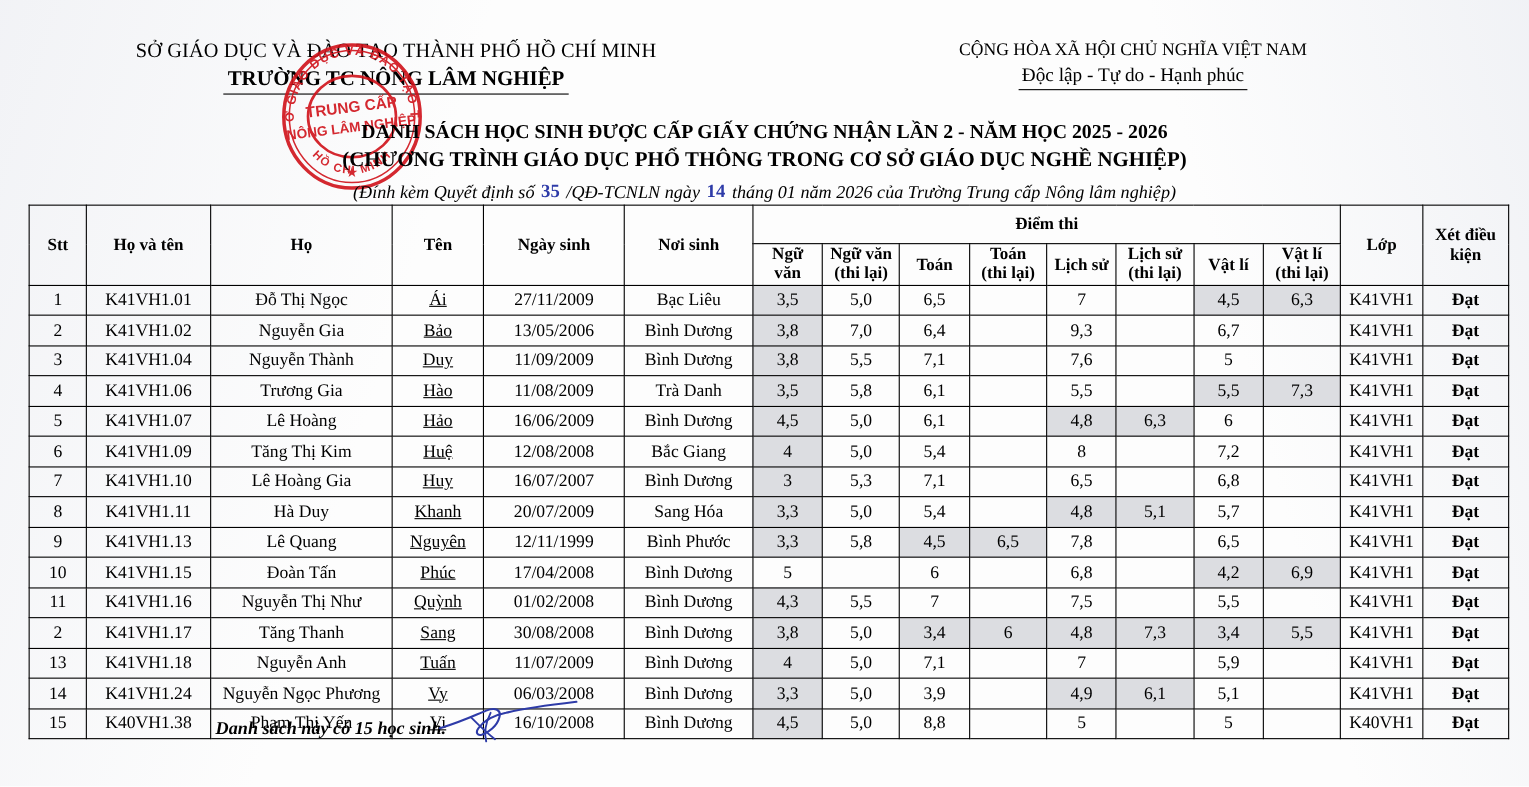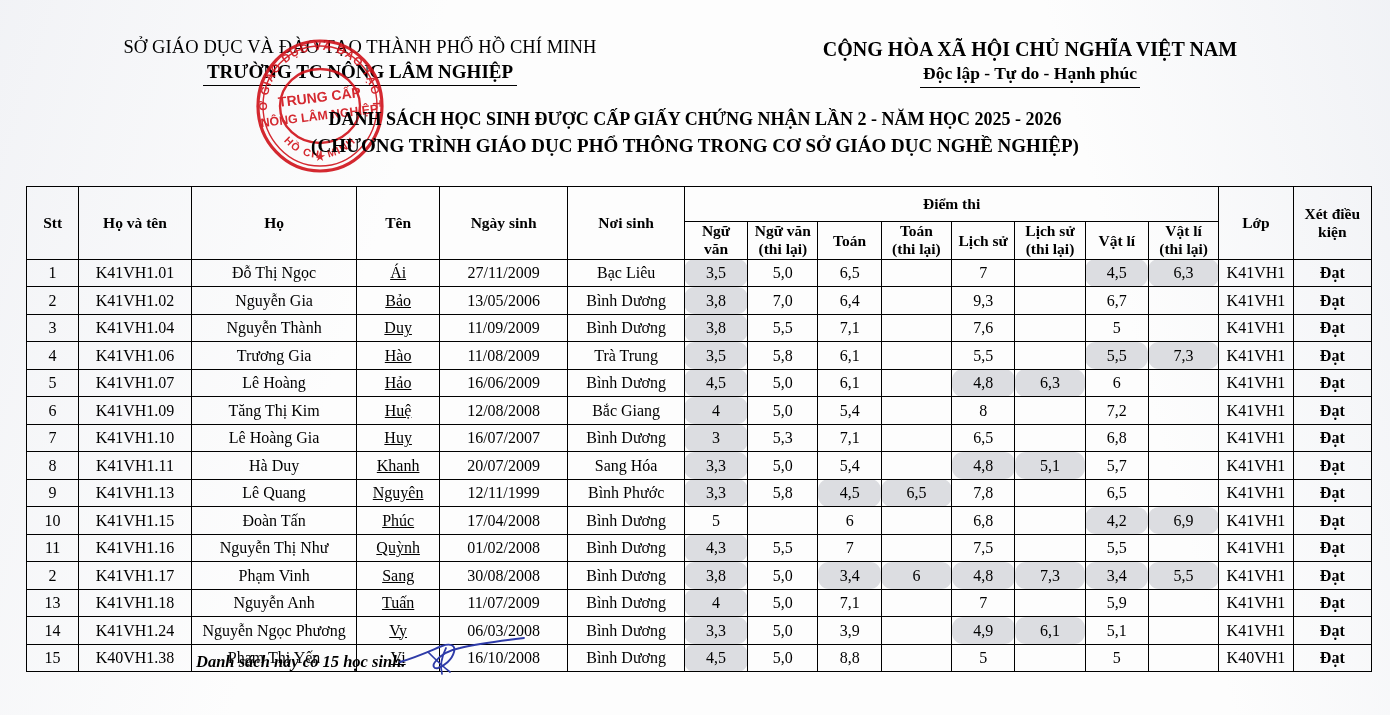--- a/index.html
+++ b/index.html
@@ -57,27 +57,27 @@
   .org-line2 {
     font-weight: bold;
     font-size: 19px;
     line-height: 1.3;
     display: inline-block;
     border-bottom: 1.6px solid #000;
     padding: 0 4px 1px 4px;
     white-space: nowrap;
   }
   .nation-line1 {
-    font-weight: bold;
-    font-size: 20px;
+    font-weight: normal;
+    font-size: 16px;
     line-height: 1.3;
     white-space: nowrap;
   }
   .nation-line2 {
-    font-weight: bold;
+    font-weight: normal;
     font-size: 17.5px;
     line-height: 1.35;
     display: inline-block;
     border-bottom: 1.5px solid #000;
     padding: 0 3px 1px 3px;
     white-space: nowrap;
   }
 
   
   .stamp {
@@ -176,21 +176,20 @@
     text-align: left;
     padding-left: 5px;
   }
   td.c-given {
     text-align: left;
     padding-left: 8px;
     text-decoration: underline;
   }
   td.shaded {
     background: #dcdde1;
-    border-radius: 11px;
   }
   td.c-dat {
     font-weight: bold;
   }
   td.c-code {
     font-size: 16px;
   }
 
   
   col.w-stt     { width: 52px; }
@@ -256,20 +255,23 @@
       <textPath href="#arcBot" startOffset="50%" text-anchor="middle">HỒ CHÍ MINH</textPath>
     </text>
     <text x="75" y="74" text-anchor="middle" font-family="'Liberation Sans', sans-serif" font-size="14" font-weight="bold" fill="#d0121a" transform="rotate(-7 75 74)">TRUNG CẤP</text>
     <text x="75" y="92" text-anchor="middle" font-family="'Liberation Sans', sans-serif" font-size="12.4" font-weight="bold" fill="#d0121a" transform="rotate(-7 75 92)">NÔNG LÂM NGHIỆP</text>
     <text x="75" y="133" text-anchor="middle" font-size="13" fill="#d0121a">★</text>
   </svg>
 
   <div class="title-block">
     <div class="doc-title">DANH SÁCH HỌC SINH ĐƯỢC CẤP GIẤY CHỨNG NHẬN LẦN 2 - NĂM HỌC 2025 - 2026</div>
     <div class="doc-subtitle">(CHƯƠNG TRÌNH GIÁO DỤC PHỔ THÔNG TRONG CƠ SỞ GIÁO DỤC NGHỀ NGHIỆP)</div>
+    <div class="doc-ref">
+      <span>(Đính kèm Quyết định số</span><span class="ink">35</span><span>/QĐ-TCNLN ngày</span><span class="ink">14</span><span>tháng 01  năm 2026  của Trường Trung cấp Nông lâm nghiệp)</span>
+    </div>
   </div>
 
   <div class="table-wrap">
     <table class="grades">
       <colgroup>
         <col class="w-stt">
           <col class="w-fullid">
           <col class="w-ho">
           <col class="w-ten">
         <col class="w-dob">
@@ -380,21 +382,21 @@
             <td></td>
             <td>K41VH1</td>
             <td class="c-dat">Đạt</td>
           </tr>
           <tr>
             <td>4</td>
             <td class="c-code">K41VH1.06</td>
             <td class="c-name">Trương Gia</td>
             <td class="c-given">Hào</td>
             <td>11/08/2009</td>
-            <td>Trà Trung</td>
+            <td>Trà Danh</td>
             <td class="shaded">3,5</td>
             <td>5,8</td>
             <td>6,1</td>
             <td></td>
             <td>5,5</td>
             <td></td>
             <td class="shaded">5,5</td>
             <td class="shaded">7,3</td>
             <td>K41VH1</td>
             <td class="c-dat">Đạt</td>
@@ -521,21 +523,21 @@
             <td>7,5</td>
             <td></td>
             <td>5,5</td>
             <td></td>
             <td>K41VH1</td>
             <td class="c-dat">Đạt</td>
           </tr>
           <tr>
             <td>2</td>
             <td class="c-code">K41VH1.17</td>
-            <td class="c-name">Phạm Vinh</td>
+            <td class="c-name">Tăng Thanh</td>
             <td class="c-given">Sang</td>
             <td>30/08/2008</td>
             <td>Bình Dương</td>
             <td class="shaded">3,8</td>
             <td>5,0</td>
             <td class="shaded">3,4</td>
             <td class="shaded">6</td>
             <td class="shaded">4,8</td>
             <td class="shaded">7,3</td>
             <td class="shaded">3,4</td>

